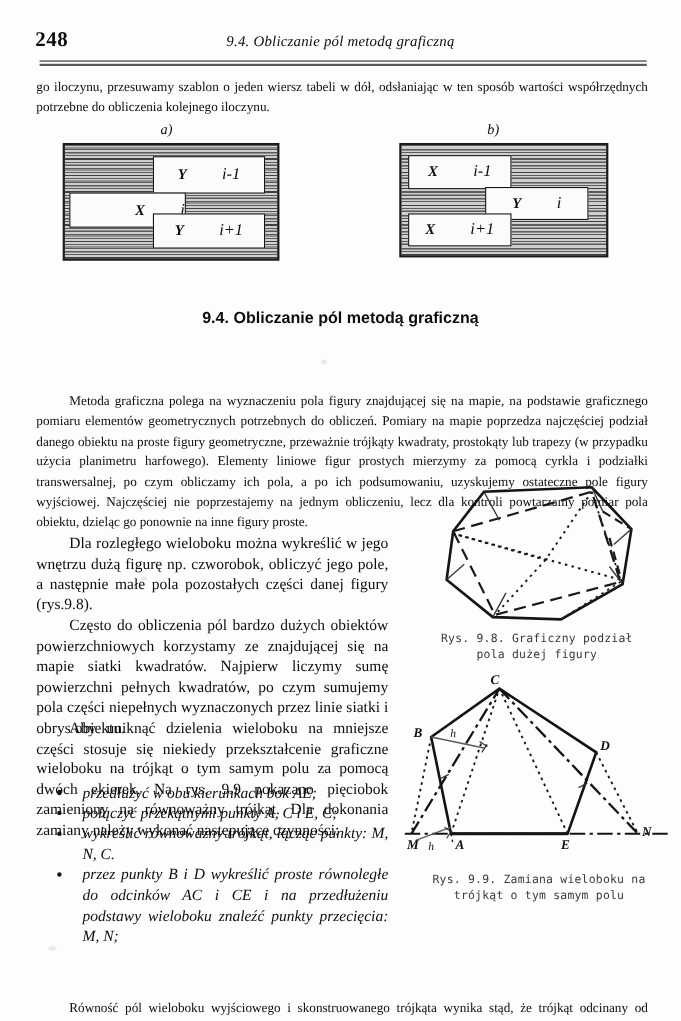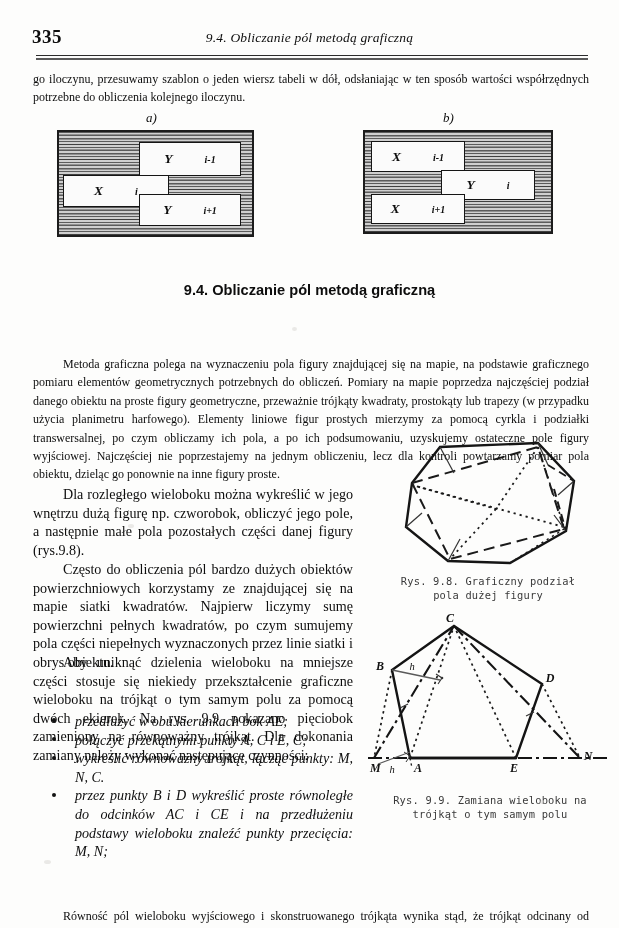--- a/index.html
+++ b/index.html
@@ -69,21 +69,21 @@
     pointer-events:none;
   }
   .win {
     position:absolute; background:#fbfbfb;
     border:1.6px solid #151515;
     display:flex; align-items:center; justify-content:center;
     font-weight:bold; font-size:13.5px; z-index:3;
     font-family:"Liberation Serif", serif;
   }
   .win i { font-style:italic; }
-  .win sub, .win .sb { font-size:10px; font-weight:bold; font-style:italic;padding-left:32px; }
+  .win sub, .win .sb { font-size:15px; font-weight:normal; font-style:italic;padding-left:32px; }
   .figcap {
     position:absolute;
     font-family:"DejaVu Sans Mono", monospace;
     font-size:10.4px; color:#3a3a3a; letter-spacing:0.2px;
     line-height:14px; text-align:center;
   }
 
   
   .fig-box { position:absolute; }
   .fig-box svg { display:block; }
@@ -110,38 +110,38 @@
   }
 
   .speck { position:absolute; background:#d8d6d2; border-radius:50%; opacity:.5; }
 </style>
 </head>
 <body>
 
 <div class="page">
 
   <div class="header">
-    <div class="folio">335</div>
+    <div class="folio">248</div>
     <div class="runhead">9.4. Obliczanie pól metodą graficzną</div>
     <div class="rule-thin"></div>
     <div class="rule-thick"></div>
   </div>
 
   <div class="body-col" style="top:70px;">go iloczynu, przesuwamy szablon o jeden wiersz tabeli w dół, odsłaniając w ten sposób wartości współrzędnych potrzebne do obliczenia kolejnego iloczynu.</div>
 
   <div class="fig97">
 
     <div class="pan-label" style="left:146px; top:0px;">a)</div>
     <div class="pan-label" style="left:443px; top:0px;">b)</div>
 
     <div class="tmpl" style="left:57px; top:20px; width:193px; height:103px;">
       <div class="win" style="left:80px; top:10px; width:100px; height:32px;">
         <span><i>Y</i><span class="sb">i-1</span></span>
       </div>
-      <div class="win" style="left:4px; top:43px; width:104px; height:30px;">
+      <div class="win" style="left:4px; top:43px; width:104px; height:30px;justify-content:flex-end;">
         <span><i>X</i><span class="sb">i</span></span>
       </div>
       <div class="win" style="left:80px; top:62px; width:100px; height:30px;">
         <span><i>Y</i><span class="sb">i+1</span></span>
       </div>
     </div>
 
     <div class="tmpl" style="left:363px; top:20px; width:186px; height:100px;">
       <div class="win" style="left:6px; top:9px; width:92px; height:29px;">
         <span><i>X</i><span class="sb">i-1</span></span>

